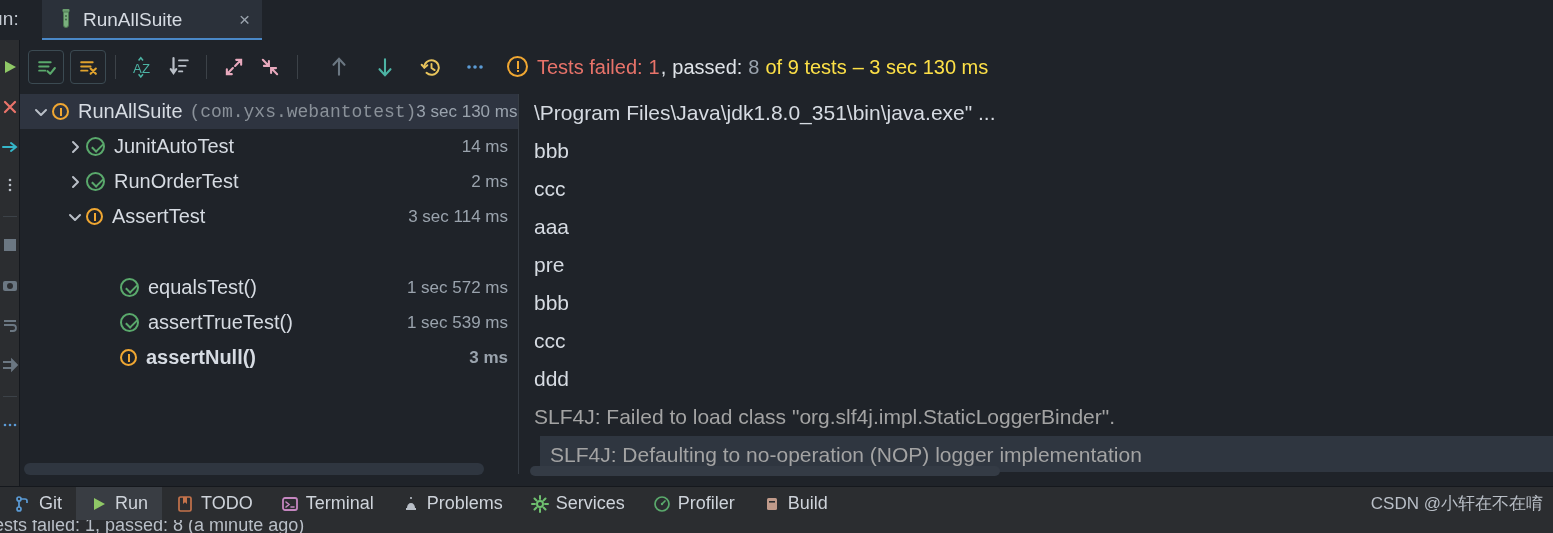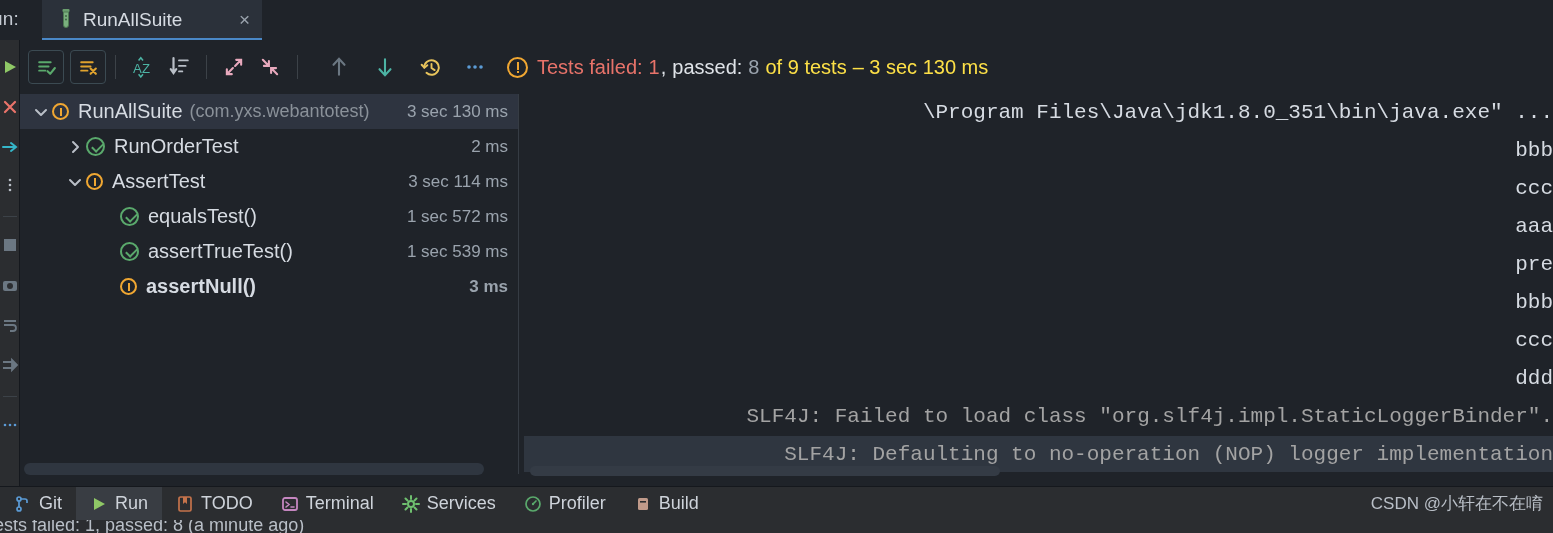--- a/index.html
+++ b/index.html
@@ -46,21 +46,21 @@
     background:#1f2329;
     display:flex; align-items:center; gap:0px; padding-left:8px;
   }
   .tb-btn {
     width:36px; height:34px; display:flex; align-items:center; justify-content:center;
     border-radius:4px; cursor:pointer; flex:none;
   }
   .tb-btn.boxed { border:1px solid #3b4a52; }
   .tb-sep { width:1px; height:24px; background:#3c4248; margin:0 9px; flex:none; }
   .status {
-    display:flex; align-items:center; gap:9px; margin-left:14px;
+    display:flex; gap:9px; margin-left:14px;
     font-size:20px; white-space:nowrap;
   }
   .st-failed { color:#e8736a; }
   .st-passedlbl { color:#dfe3e8; }
   .st-passednum { color:#9aa3ad; }
   .st-dim { color:#fde047; }
 
   
   .warn-circle {
     width:21px; height:21px; border-radius:50%; border:2px solid #f0a732;
@@ -92,35 +92,34 @@
   .ok-circle {
     width:19px; height:19px; border-radius:50%; border:2px solid #5aa96c;
     position:relative; flex:none;
   }
   .ok-circle::after {
     content:""; position:absolute; left:4px; top:4px;
     width:9px; height:5px; border-left:2px solid #5aa96c; border-bottom:2px solid #5aa96c;
     transform:rotate(-45deg);
   }
   .node-name { font-size:20px; color:#d6dbe2; margin-left:9px; white-space:nowrap; }
-  .node-pkg { font-size:18px; color:#8a9199; margin-left:7px; }
+  .node-pkg { font-size:18px; color:#8a9199; margin-left:7px;font-family:Liberation Mono, monospace; }
   .node-time { font-size:17px; color:#9aa3ad; margin-left:auto; white-space:nowrap; }
 
   .tree-hscroll {
     position:absolute; left:24px; top:463px; width:460px; height:12px;
     background:#2f3640; border-radius:6px;
   }
   .vdivider { position:absolute; left:518px; top:94px; width:1px; height:380px; background:#363c44; }
 
   
   .console {
     position:absolute; left:524px; top:94px; width:1029px; height:378px;
     background:#1f2329; overflow:hidden;
-    font-family:Liberation Mono, monospace;
-    text-align:right;
+    font-family:Liberation Sans, sans-serif;
   }
   .cline {
     height:38px; line-height:38px; font-size:21px; color:#d6dbe2;
     white-space:pre; padding-left:10px;
   }
   .cline.err { color:#a3a3a3; }
   .con-hscroll {
     position:absolute; left:530px; top:466px; width:470px; height:10px;
     background:#343b45; border-radius:5px;
   }
@@ -318,34 +317,44 @@
           <span class="node-pkg">(com.yxs.webantotest)</span>
           <span class="node-time">3 sec 130 ms</span>
         </div>
         <div class="row" style="padding-left: 44px;">
           <span class="chev">
             <svg viewBox="0 0 16 16" width="16" height="16">
               <path d="M6 3 L11 8 L6 13" stroke="#b9bfc7" stroke-width="2" fill="none" stroke-linecap="round" stroke-linejoin="round"></path>
             </svg>
           </span>
           <span class="ok-circle"></span>
+          <span class="node-name">JunitAutoTest</span>
+          <span class="node-time">14 ms</span>
+        </div>
+        <div class="row" style="padding-left: 44px;">
+          <span class="chev">
+            <svg viewBox="0 0 16 16" width="16" height="16">
+              <path d="M6 3 L11 8 L6 13" stroke="#b9bfc7" stroke-width="2" fill="none" stroke-linecap="round" stroke-linejoin="round"></path>
+            </svg>
+          </span>
+          <span class="ok-circle"></span>
           <span class="node-name">RunOrderTest</span>
           <span class="node-time">2 ms</span>
         </div>
         <div class="row" style="padding-left: 44px;">
           <span class="chev">
             <svg viewBox="0 0 16 16" width="16" height="16">
               <path d="M3 6 L8 11 L13 6" stroke="#b9bfc7" stroke-width="2" fill="none" stroke-linecap="round" stroke-linejoin="round"></path>
             </svg>
           </span>
           <span class="warn-circle warn-sm"></span>
           <span class="node-name">AssertTest</span>
           <span class="node-time">3 sec 114 ms</span>
         </div>
-        <div class="row" style="padding-left: 78px;">
+        <div class="row" style="padding-left: 78px; margin-top: 36px;">
           <span class="chev"></span>
           <span class="ok-circle"></span>
           <span class="node-name">equalsTest()</span>
           <span class="node-time">1 sec 572 ms</span>
         </div>
         <div class="row" style="padding-left: 78px;">
           <span class="chev"></span>
           <span class="ok-circle"></span>
           <span class="node-name">assertTrueTest()</span>
           <span class="node-time">1 sec 539 ms</span>
@@ -365,21 +374,21 @@
     <div id="console-lines">
         <div class="cline">\Program Files\Java\jdk1.8.0_351\bin\java.exe" ...</div>
         <div class="cline">bbb</div>
         <div class="cline">ccc</div>
         <div class="cline">aaa</div>
         <div class="cline">pre</div>
         <div class="cline">bbb</div>
         <div class="cline">ccc</div>
         <div class="cline">ddd</div>
         <div class="cline err">SLF4J: Failed to load class "org.slf4j.impl.StaticLoggerBinder".</div>
-        <div class="cline err" style="background: rgb(47, 54, 64);">SLF4J: Defaulting to no-operation (NOP) logger implementation</div>
+        <div class="cline err" style="background: rgb(47, 54, 64); margin-left: 16px;">SLF4J: Defaulting to no-operation (NOP) logger implementation</div>
       </div>
   </div>
   <div class="con-hscroll"></div>
 
   <div class="bottombar">
     <div id="bb-items" style="display:flex;align-items:center;">
         <div class="bb-item">
           <span class="bb-ico">
             <svg viewBox="0 0 18 18" width="18" height="18">
               <circle cx="5" cy="4" r="2" fill="none" stroke="#5b9bd5" stroke-width="1.7"></circle>
@@ -411,20 +420,30 @@
             <svg viewBox="0 0 18 18" width="18" height="18">
               <rect x="2" y="3" width="14" height="12" rx="2" fill="none" stroke="#c586c0" stroke-width="1.8"></rect>
               <path d="M5 7 L8 9.5 L5 12 M10 12 H13" stroke="#c586c0" stroke-width="1.6" fill="none" stroke-linecap="round"></path>
             </svg>
           </span>
           <span>Terminal</span>
         </div>
         <div class="bb-item">
           <span class="bb-ico">
             <svg viewBox="0 0 18 18" width="18" height="18">
+              <path d="M5 13 a4 5 0 0 1 8 0 z" fill="#b9bfc7"></path>
+              <rect x="4" y="13" width="10" height="2" fill="#b9bfc7"></rect>
+              <path d="M9 2 V4" stroke="#b9bfc7" stroke-width="1.6"></path>
+            </svg>
+          </span>
+          <span>Problems</span>
+        </div>
+        <div class="bb-item">
+          <span class="bb-ico">
+            <svg viewBox="0 0 18 18" width="18" height="18">
               <circle cx="9" cy="9" r="3" fill="none" stroke="#6fc06f" stroke-width="2"></circle>
               <path d="M9 1 V4 M9 14 V17 M1 9 H4 M14 9 H17 M3.5 3.5 L5.5 5.5 M12.5 12.5 L14.5 14.5 M14.5 3.5 L12.5 5.5 M5.5 12.5 L3.5 14.5" stroke="#6fc06f" stroke-width="2" stroke-linecap="round"></path>
             </svg>
           </span>
           <span>Services</span>
         </div>
         <div class="bb-item">
           <span class="bb-ico">
             <svg viewBox="0 0 18 18" width="18" height="18">
               <circle cx="9" cy="9" r="7" fill="none" stroke="#5aa96c" stroke-width="1.7"></circle>

